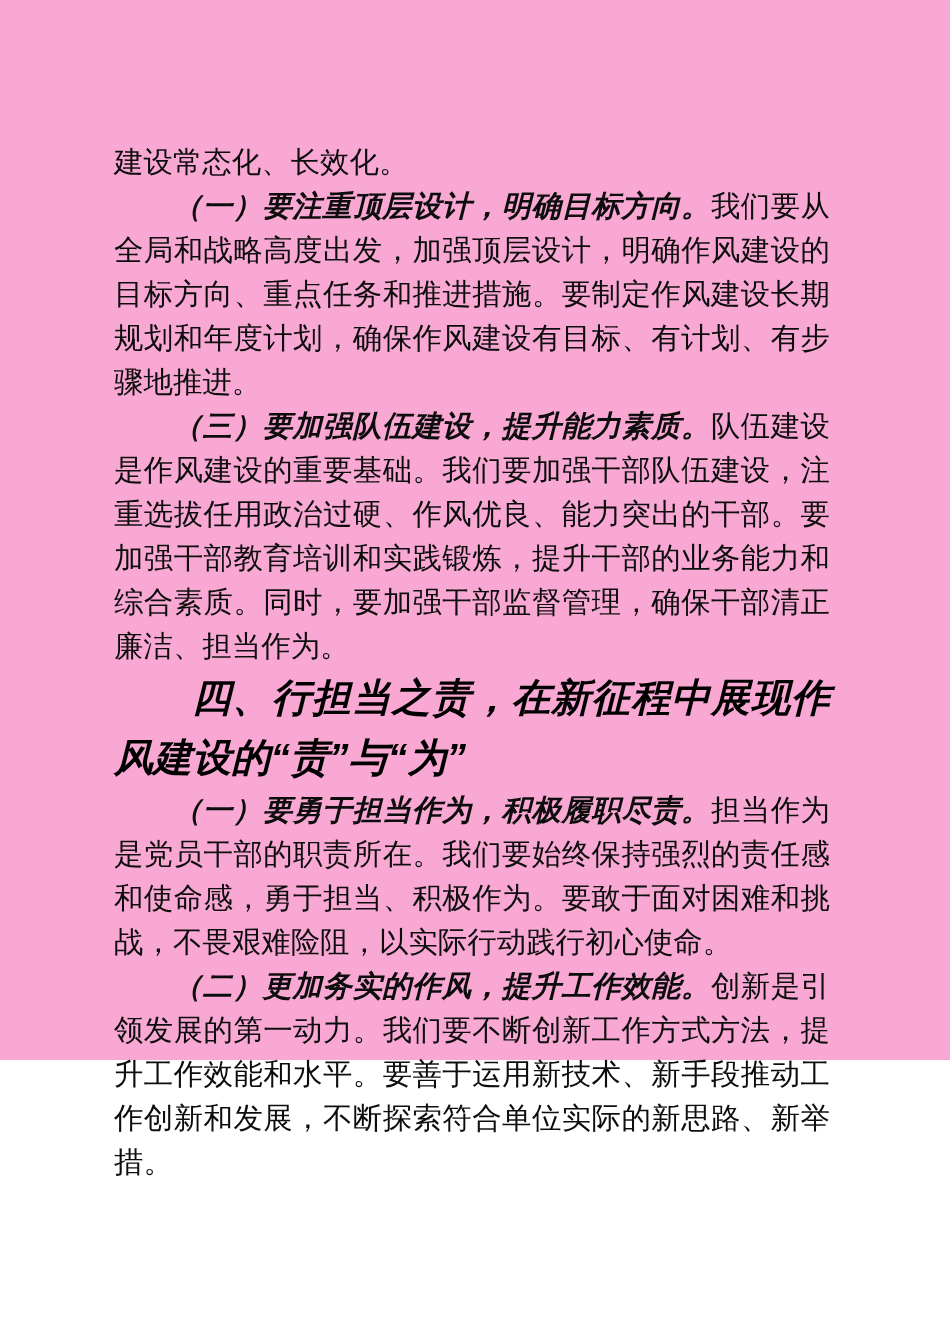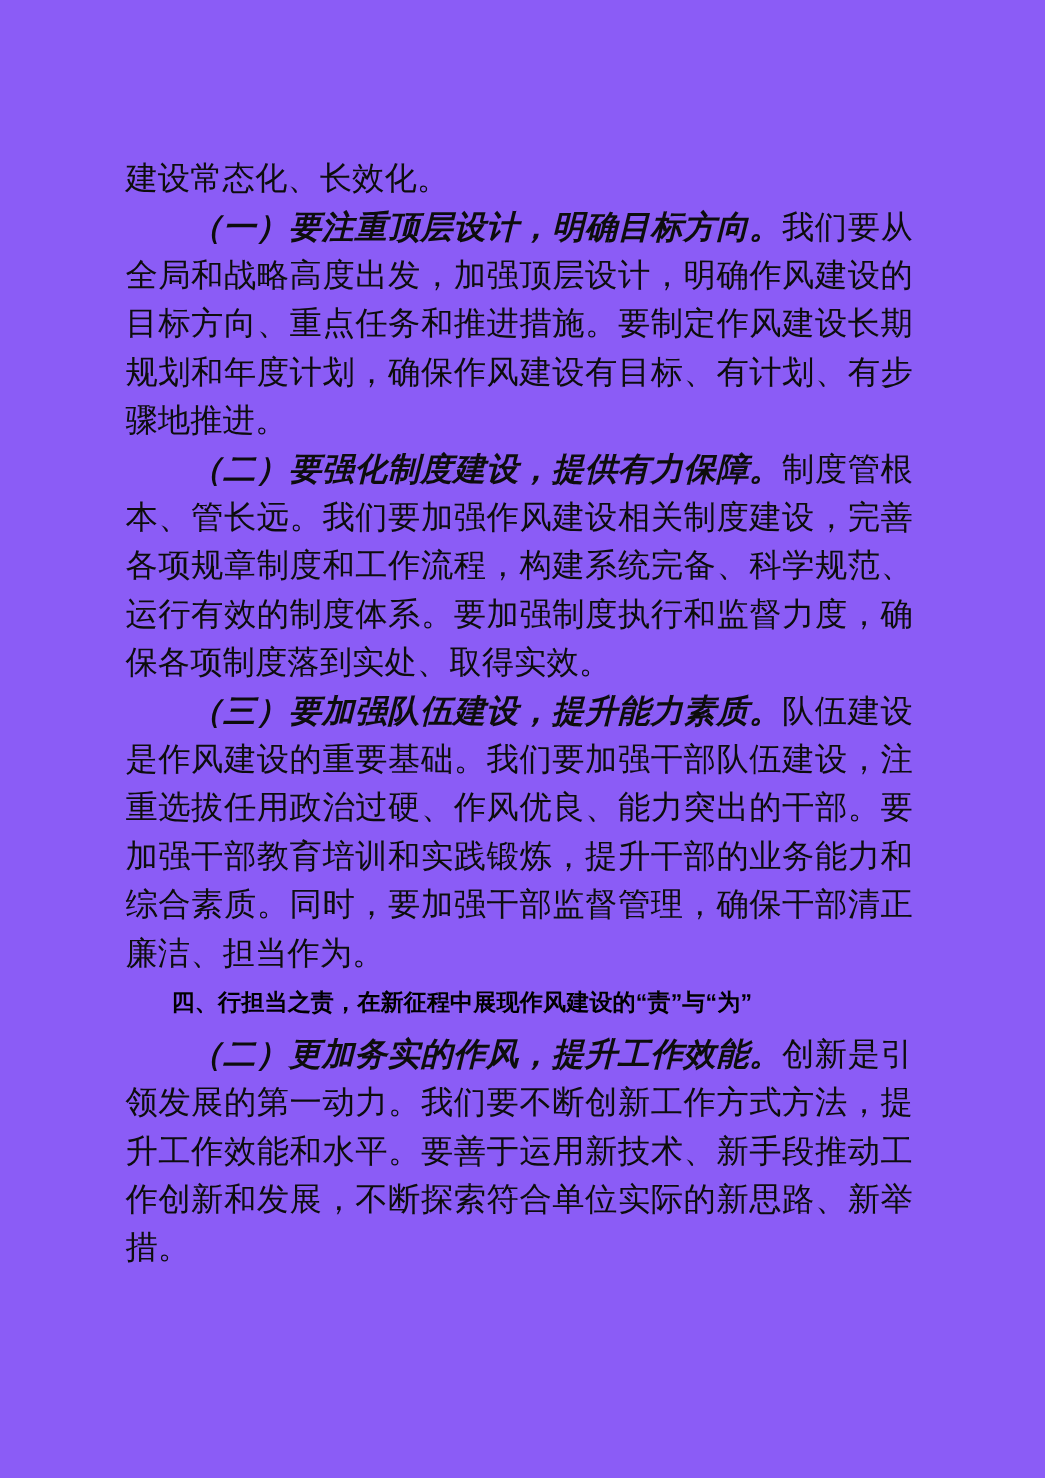--- a/index.html
+++ b/index.html
@@ -13,22 +13,22 @@
     position: relative;
     overflow: hidden;
     font-family: "DejaVu Sans", sans-serif;
   }
 
   .page {
     position: absolute;
     left: 0;
     top: 0;
     width: 950px;
-    height: 1344px;
-    background: #8b5cf6;
+    height: 1060px;
+    background: #f9a8d4;
   }
 
   .text-column {
     position: absolute;
     left: 114px;
     top: 140px;
     width: 716px;
   }
 
   
@@ -54,45 +54,46 @@
 
   
   .runhead {
     font-weight: 700;
     font-style: italic;
   }
 
   
   .section-heading {
     font-family: "Liberation Sans", "DejaVu Sans", sans-serif;
-    font-size: 21px;
-    line-height: 48px;
+    font-size: 39px;
+    line-height: 60px;
     font-weight: 700;
     color: #000000;
     text-indent: 2em;
     text-align: justify;
     text-justify: inter-character;
     margin: 0;
     letter-spacing: 0.1px;
+    font-style: italic;
   }
 </style>
 </head>
 <body>
 
 <div class="page">
   <div class="text-column">
 
     <p class="para cont"><span>建设常态化、长效化。</span></p>
 
     <p class="para indent"><span class="runhead">（一）要注重顶层设计，明确目标方向。</span><span>我们要从全局和战略高度出发，加强顶层设计，明确作风建设的目标方向、重点任务和推进措施。要制定作风建设长期规划和年度计划，确保作风建设有目标、有计划、有步骤地推进。</span></p>
 
-    <p class="para indent"><span class="runhead">（二）要强化制度建设，提供有力保障。</span><span>制度管根本、管长远。我们要加强作风建设相关制度建设，完善各项规章制度和工作流程，构建系统完备、科学规范、运行有效的制度体系。要加强制度执行和监督力度，确保各项制度落到实处、取得实效。</span></p>
 
     <p class="para indent"><span class="runhead">（三）要加强队伍建设，提升能力素质。</span><span>队伍建设是作风建设的重要基础。我们要加强干部队伍建设，注重选拔任用政治过硬、作风优良、能力突出的干部。要加强干部教育培训和实践锻炼，提升干部的业务能力和综合素质。同时，要加强干部监督管理，确保干部清正廉洁、担当作为。</span></p>
 
     <p class="section-heading"><span>四、行担当之责，在新征程中展现作风建设的“责”与“为”</span></p>
 
 
+    <p class="para indent"><span class="runhead">（一）要勇于担当作为，积极履职尽责。</span><span>担当作为是党员干部的职责所在。我们要始终保持强烈的责任感和使命感，勇于担当、积极作为。要敢于面对困难和挑战，不畏艰难险阻，以实际行动践行初心使命。</span></p>
 
     <p class="para indent"><span class="runhead">（二）更加务实的作风，提升工作效能。</span><span>创新是引领发展的第一动力。我们要不断创新工作方式方法，提升工作效能和水平。要善于运用新技术、新手段推动工作创新和发展，不断探索符合单位实际的新思路、新举措。</span></p>
 
   </div>
 </div>
 
 </body></html>

